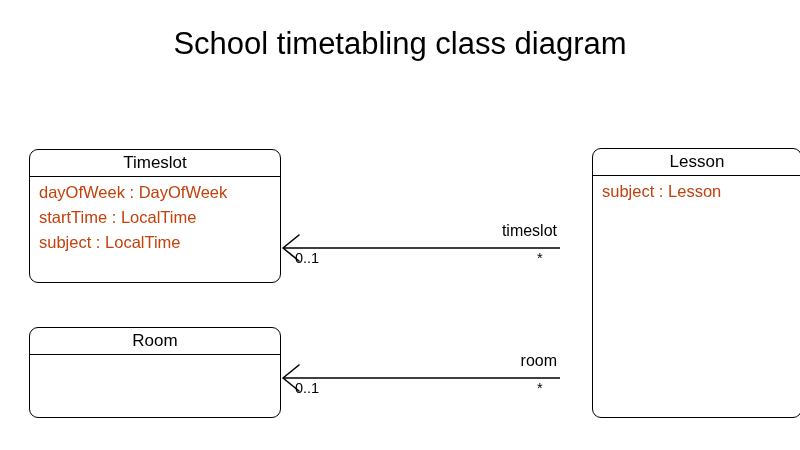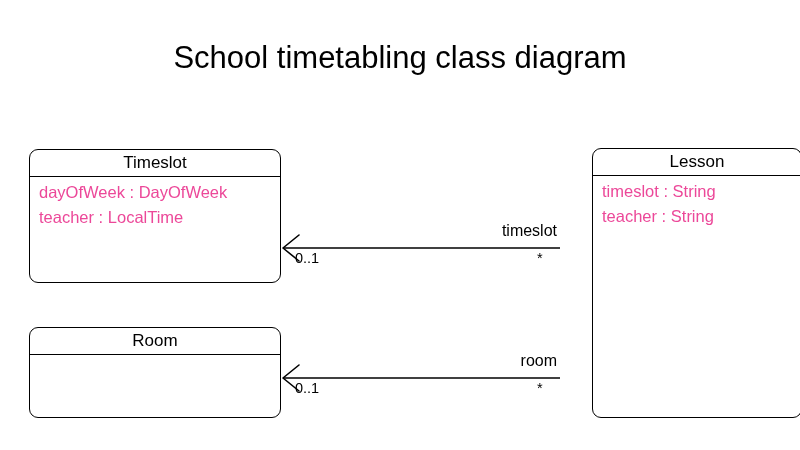--- a/index.html
+++ b/index.html
@@ -19,21 +19,20 @@
   #diagram-title {
     position: absolute;
     left: 0;
     top: 26px;
     width: 800px;
     text-align: center;
     font-size: 31px;
     font-weight: 400;
     color: #000000;
     white-space: nowrap;
-    margin-top: 14px;
   }
   .uml-class {
     position: absolute;
     box-sizing: border-box;
     background: #ffffff;
     border: 1.6px solid #000000;
     border-radius: 9px;
   }
   .uml-class-name {
     box-sizing: border-box;
@@ -45,21 +44,21 @@
     white-space: nowrap;
     overflow: hidden;
   }
   .uml-attributes {
     padding: 3px 0 0 9px;
   }
   .uml-attribute {
     font-size: 16.5px;
     line-height: 25px;
     white-space: nowrap;
-    color: #ec4899;
+    color: #c2410c;
   }
   .assoc-layer {
     position: absolute;
     left: 0;
     top: 0;
     width: 800px;
     height: 450px;
     pointer-events: none;
   }
   .assoc-label {
@@ -79,33 +78,33 @@
 <body>
 
 <div id="canvas">
 
   <div id="diagram-title">School timetabling class diagram</div>
 
   <div class="uml-class" style="left:29px; top:149px; width:252px; height:134px;">
     <div class="uml-class-name">Timeslot</div>
     <div class="uml-attributes">
       <div class="uml-attribute">dayOfWeek : DayOfWeek</div>
-      <div class="uml-attribute">teacher : LocalTime</div>
+      <div class="uml-attribute">startTime : LocalTime</div>
+      <div class="uml-attribute">subject : LocalTime</div>
     </div>
   </div>
 
   <div class="uml-class" style="left:29px; top:327px; width:252px; height:91px;">
     <div class="uml-class-name">Room</div>
   </div>
 
   <div class="uml-class" style="left:592px; top:148px; width:210px; height:270px;">
     <div class="uml-class-name">Lesson</div>
     <div class="uml-attributes">
-      <div class="uml-attribute">timeslot : String</div>
-      <div class="uml-attribute">teacher : String</div>
+      <div class="uml-attribute">subject : Lesson</div>
     </div>
   </div>
 
   <svg class="assoc-layer" viewBox="0 0 800 450">
 
     <g>
       <line x1="560" y1="248" x2="283" y2="248" stroke="#000000" stroke-width="1.6"></line>
       <polyline points="299,235 283,248 299,261" fill="none" stroke="#000000" stroke-width="1.6" stroke-linecap="round" stroke-linejoin="round"></polyline>
     </g>
 

